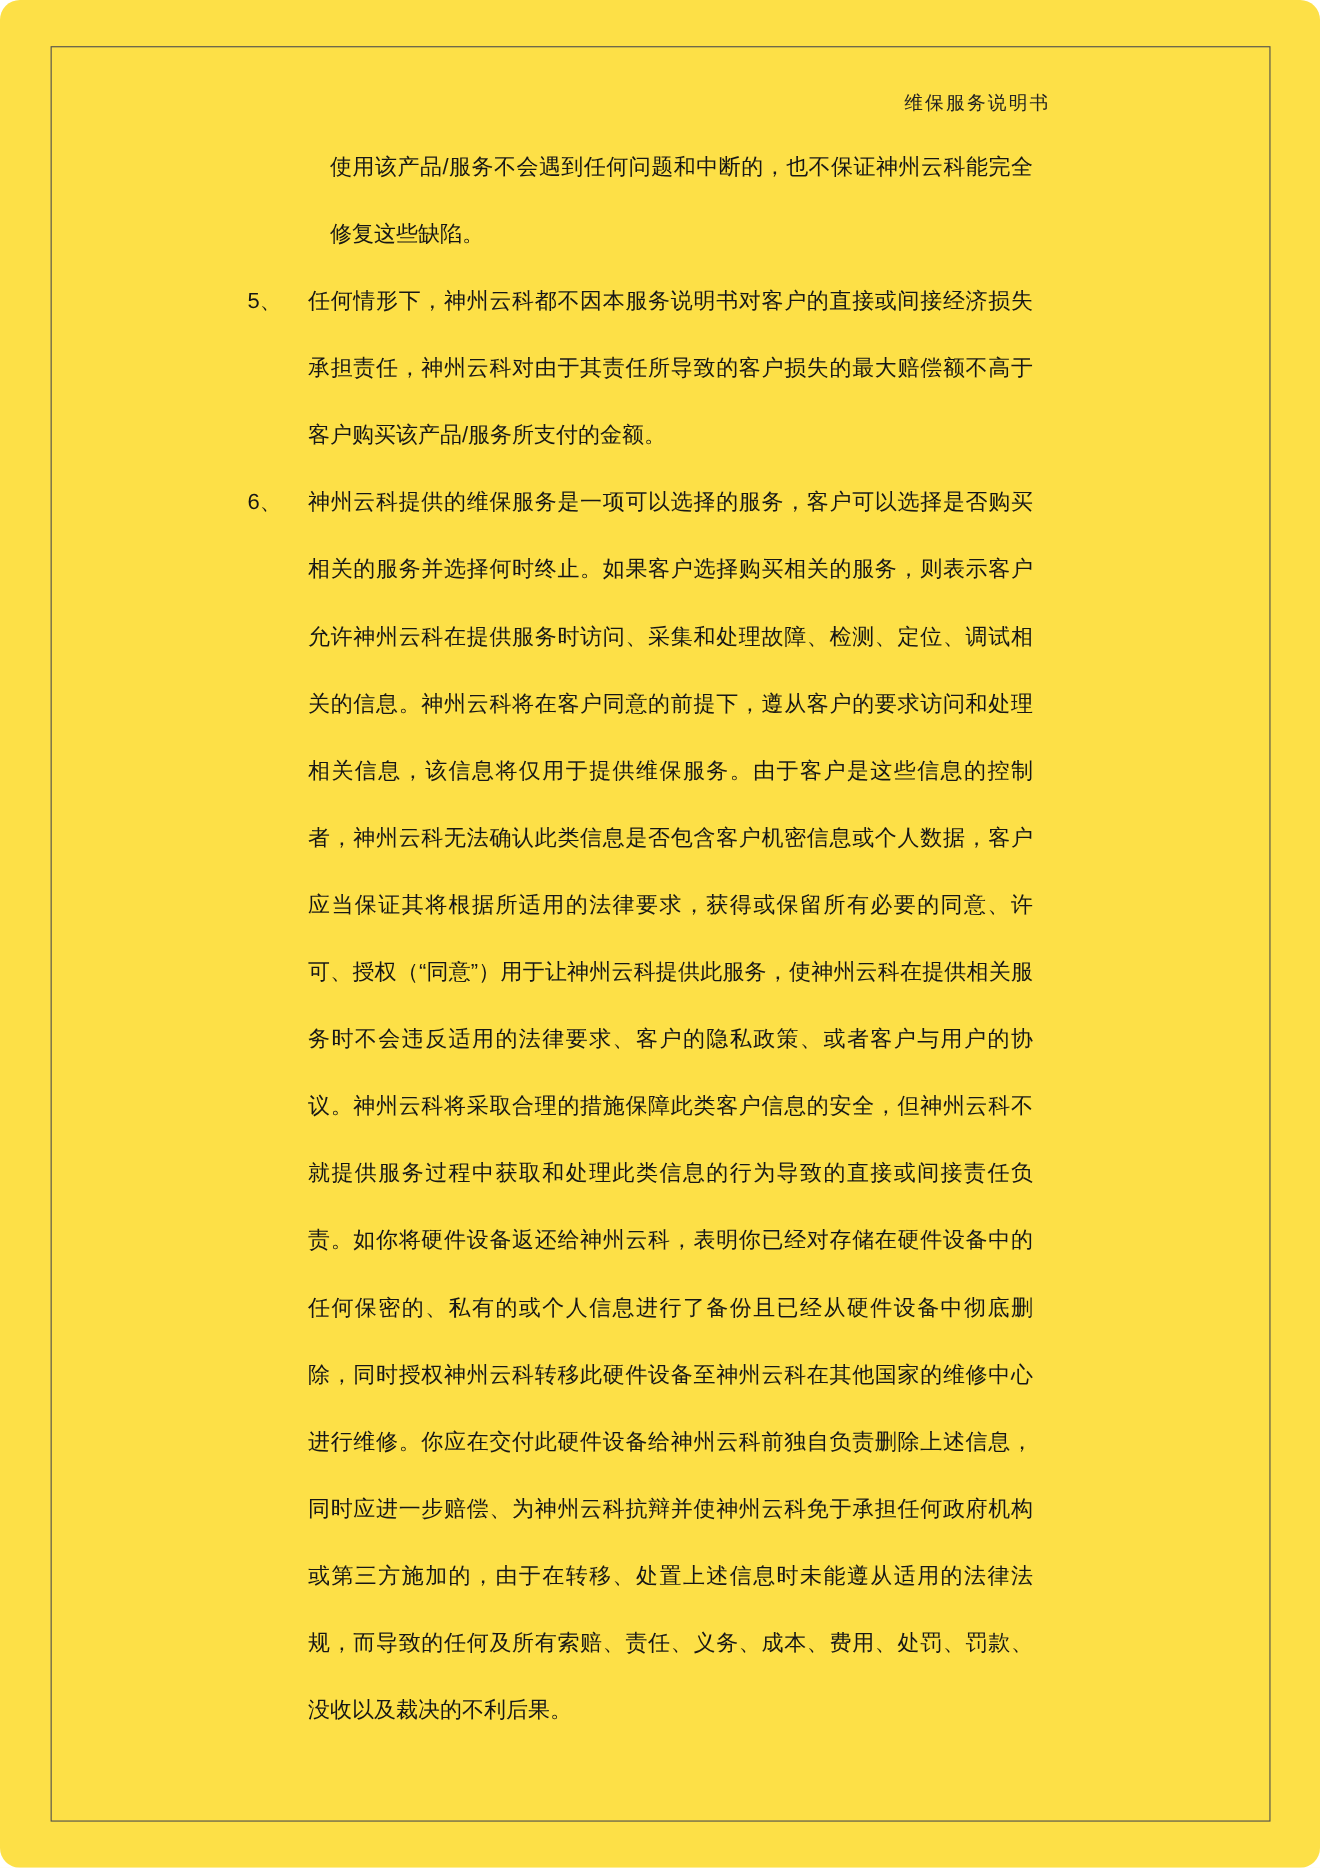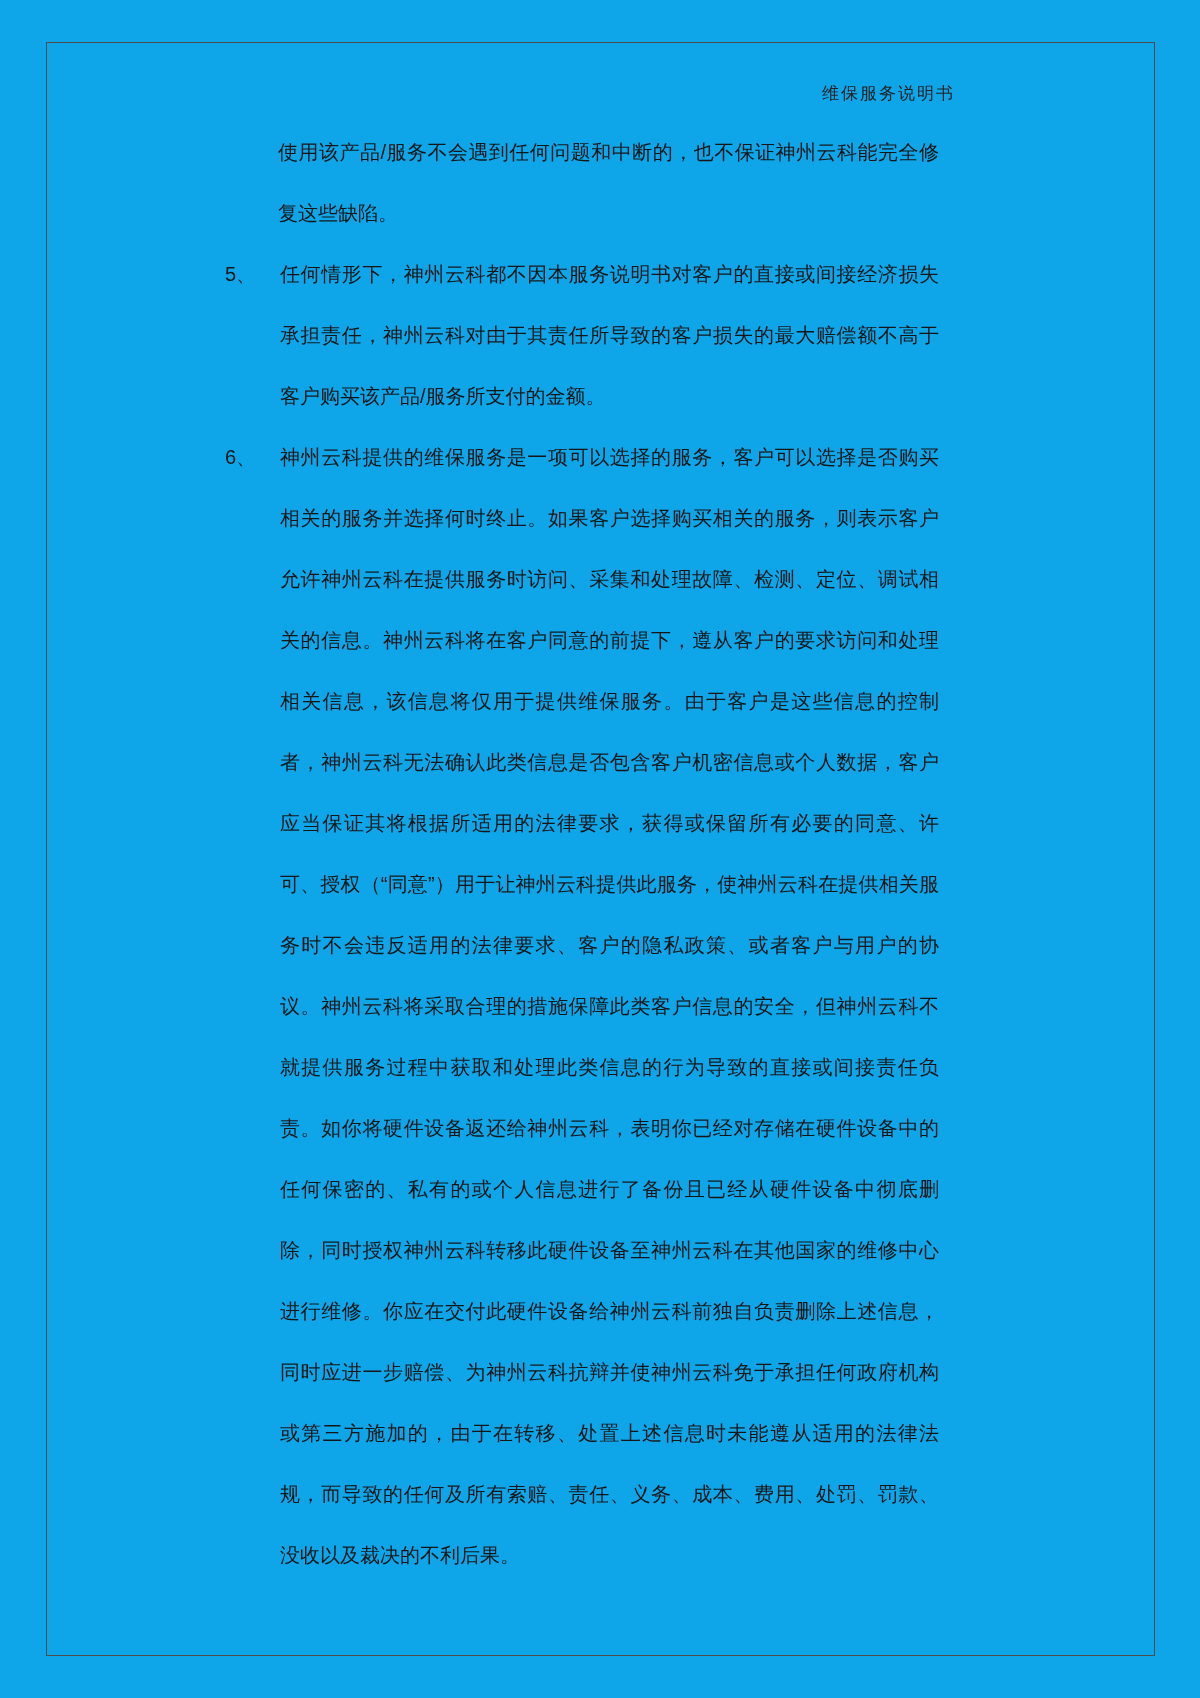--- a/index.html
+++ b/index.html
@@ -7,21 +7,22 @@
   body {
     width: 1200px;
     height: 1698px;
     position: relative;
     font-family: "Liberation Sans", "DejaVu Sans", sans-serif;
     color: #1c1c1c;
   }
   .page {
     position: absolute;
     inset: 0;
-    background: #0ea5e9;
+    background: #fde047;
+    border-radius: 18px;
   }
   .frame {
     position: absolute;
     left: 46px;
     top: 42px;
     width: 1109px;
     height: 1614px;
     border: 1px solid #4d4d4d;
   }
   .header {
@@ -37,21 +38,21 @@
   .content {
     position: absolute;
     left: 225px;
     top: 122px;
     width: 714px;
     font-size: 20px;
     line-height: 61px;
     color: #161616;
   }
   .cont-para {
-    margin-left: 53px;
+    margin-left: 75px;
     text-align: justify;
   }
   .list-item {
     display: flex;
     align-items: flex-start;
   }
   .list-item .num {
     width: 55px;
     flex: none;
   }

